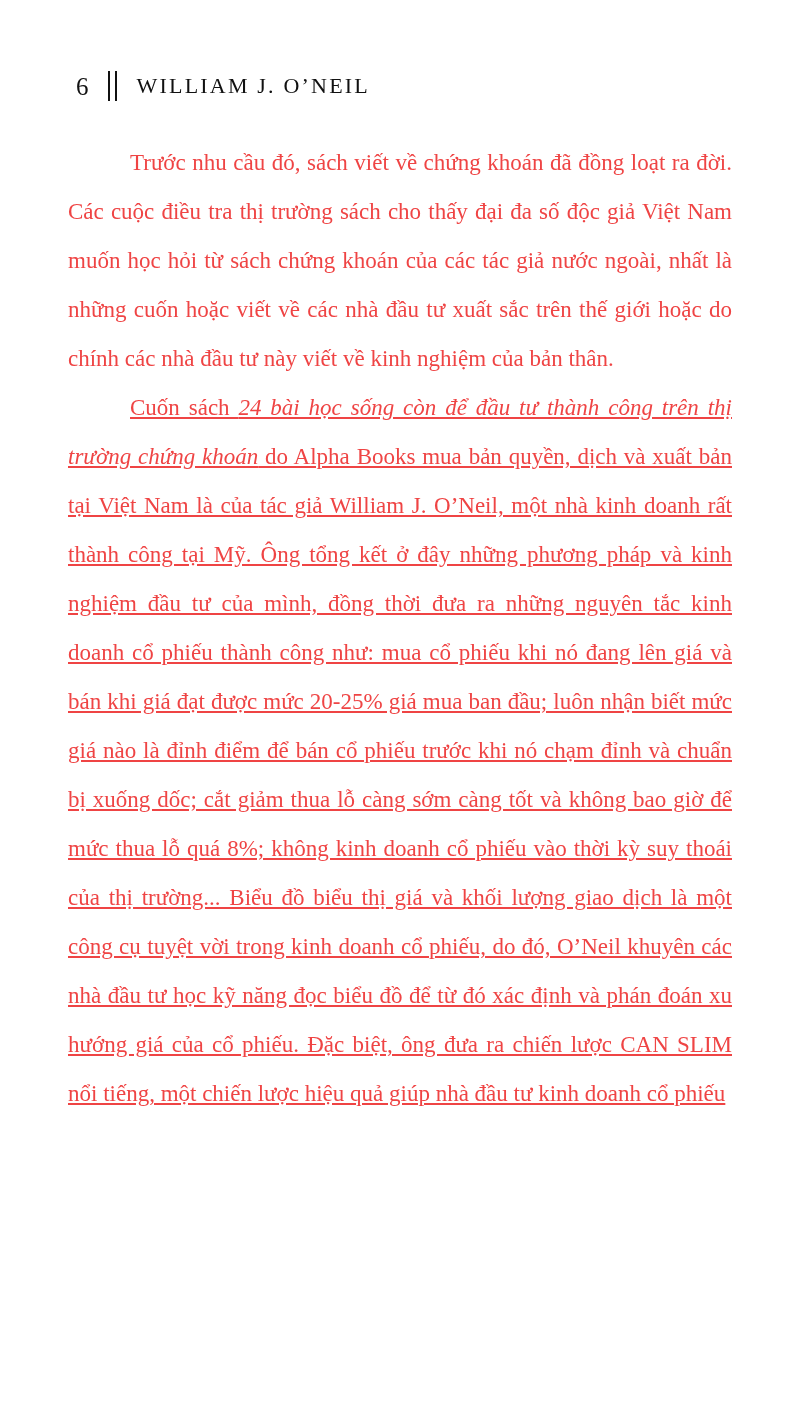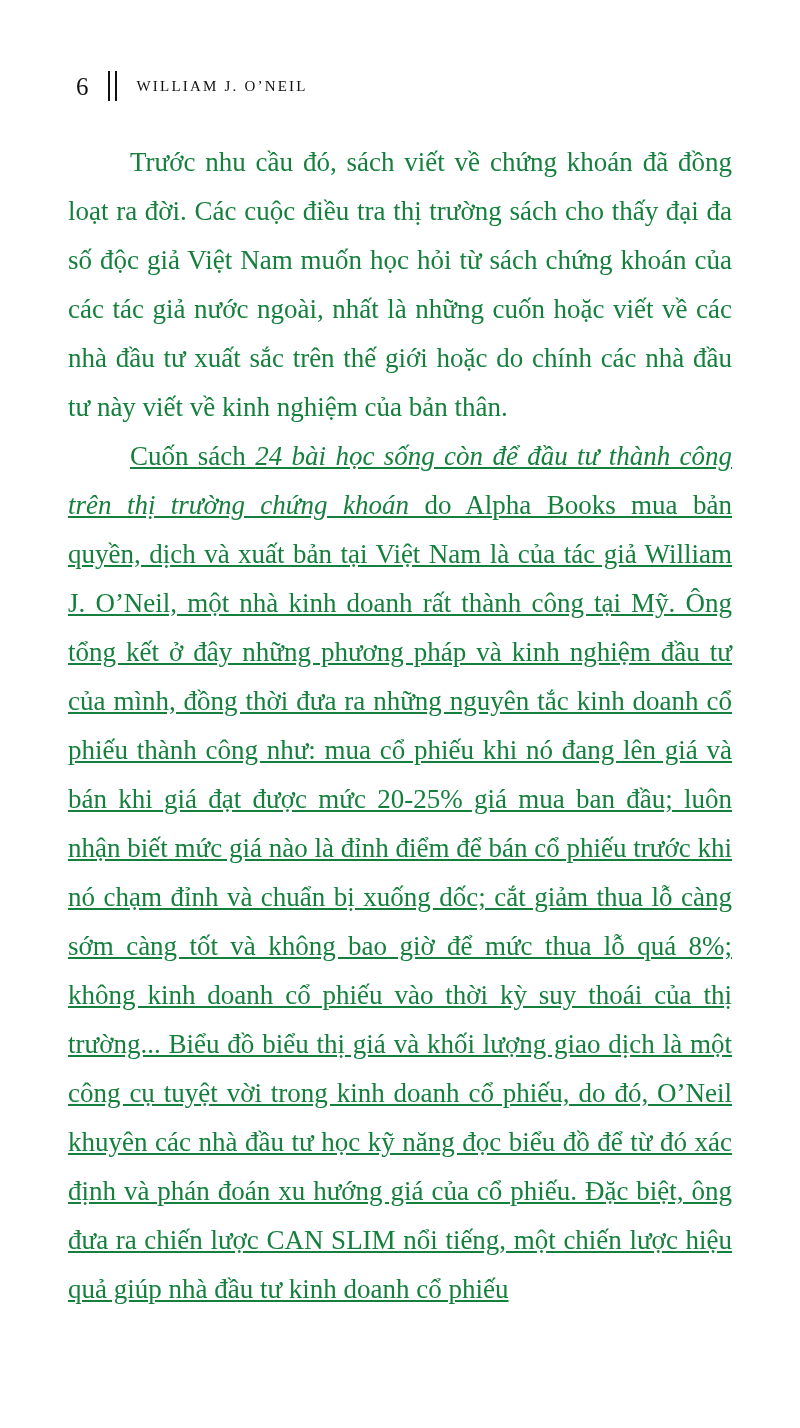--- a/index.html
+++ b/index.html
@@ -51,29 +51,29 @@
   .rule-mark span.a { left: 1px; }
   .rule-mark span.b { left: 8px; }
   .author-name {
     font-size: 22px;
     letter-spacing: 2.2px;
     font-variant: small-caps;
     text-transform: uppercase;
     color: #111111;
   }
   .author-name {
-    font-size: 15px;
+    font-size: 22px;
   }
   .body-text {
     margin-top: 28px;
-    font-size: 27px;
+    font-size: 23px;
     line-height: 49px;
     text-align: justify;
     text-justify: inter-word;
-    color: #15803d;
+    color: #ef4444;
     hyphens: none;
   }
   .body-text p {
     margin: 0;
     text-indent: 62px;
   }
   .body-text p + p {
     margin-top: 0;
     text-decoration: underline;
   }

